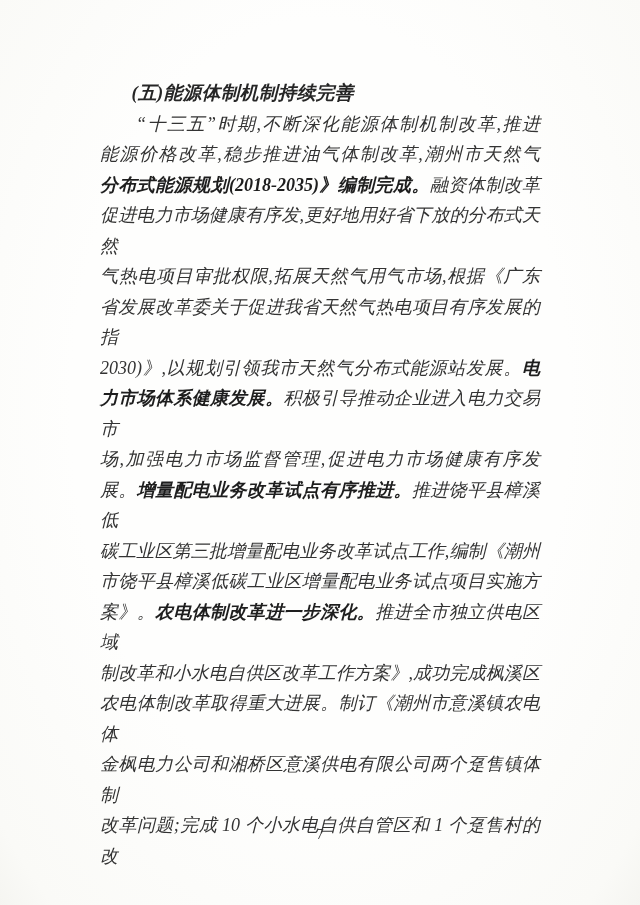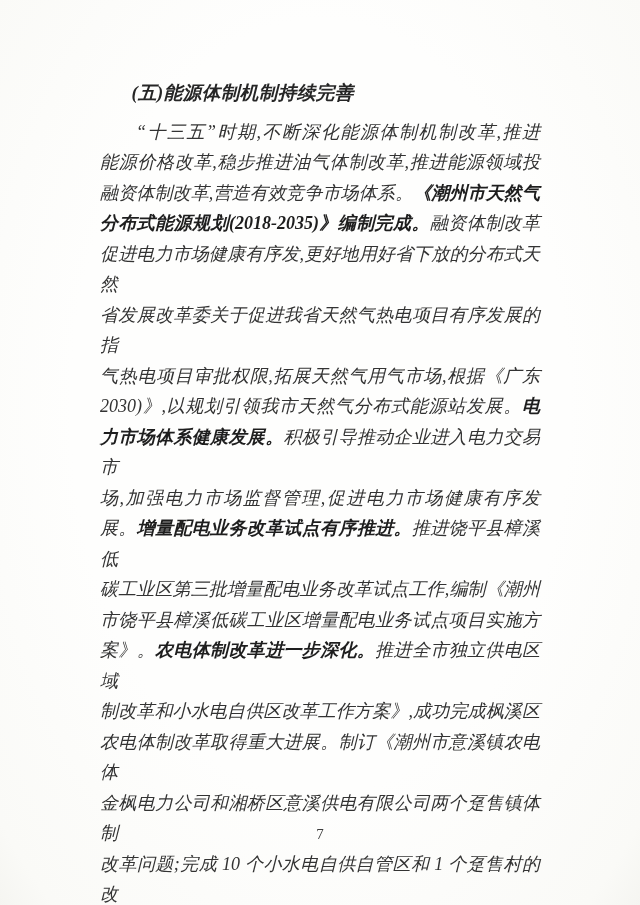--- a/index.html
+++ b/index.html
@@ -37,21 +37,20 @@
     font-size: 18px;
     line-height: 30.5px;
     text-align: justify;
     color: #333333;
   }
   .line.fill {
     text-align-last: justify;
   }
   .line.indent {
     text-indent: 2em;
-    margin-top: 8px;
   }
   .b {
     font-weight: bold;
     color: #1e1e1e;
   }
   .page-number {
     position: absolute;
     left: 0;
     right: 0;
     top: 826px;
@@ -60,26 +59,25 @@
     color: #3c3c3c;
   }
 </style>
 </head>
 <body>
 
 <div class="page">
   <div class="content">
       <div class="heading">(五)能源体制机制持续完善</div>
       <div class="line indent fill"><span>“十三五”时期,不断深化能源体制机制改革,推进</span></div>
-      <div class="line fill"><span>能源价格改革,稳步推进油气体制改革,推进能源领域投</span></div>
-      <div class="line fill"><span>融资体制改革,营造有效竞争市场体系。</span><span class="b">《潮州市天然气</span></div>
+      <div class="line fill"><span>能源价格改革,稳步推进油气体制改革,潮州市天然气</span></div>
       <div class="line fill"><span class="b">分布式能源规划(2018-2035)》编制完成。</span><span>融资体制改革</span></div>
       <div class="line fill"><span>促进电力市场健康有序发,更好地用好省下放的分布式天然</span></div>
+      <div class="line fill"><span>气热电项目审批权限,拓展天然气用气市场,根据《广东</span></div>
       <div class="line fill"><span>省发展改革委关于促进我省天然气热电项目有序发展的指</span></div>
-      <div class="line fill"><span>气热电项目审批权限,拓展天然气用气市场,根据《广东</span></div>
       <div class="line fill"><span>2030)》,以规划引领我市天然气分布式能源站发展。</span><span class="b">电</span></div>
       <div class="line fill"><span class="b">力市场体系健康发展。</span><span>积极引导推动企业进入电力交易市</span></div>
       <div class="line fill"><span>场,加强电力市场监督管理,促进电力市场健康有序发</span></div>
       <div class="line fill"><span>展。</span><span class="b">增量配电业务改革试点有序推进。</span><span>推进饶平县樟溪低</span></div>
       <div class="line fill"><span>碳工业区第三批增量配电业务改革试点工作,编制《潮州</span></div>
       <div class="line fill"><span>市饶平县樟溪低碳工业区增量配电业务试点项目实施方</span></div>
       <div class="line fill"><span>案》。</span><span class="b">农电体制改革进一步深化。</span><span>推进全市独立供电区域</span></div>
       <div class="line fill"><span>制改革和小水电自供区改革工作方案》,成功完成枫溪区</span></div>
       <div class="line fill"><span>农电体制改革取得重大进展。制订《潮州市意溪镇农电体</span></div>
       <div class="line fill"><span>金枫电力公司和湘桥区意溪供电有限公司两个趸售镇体制</span></div>

